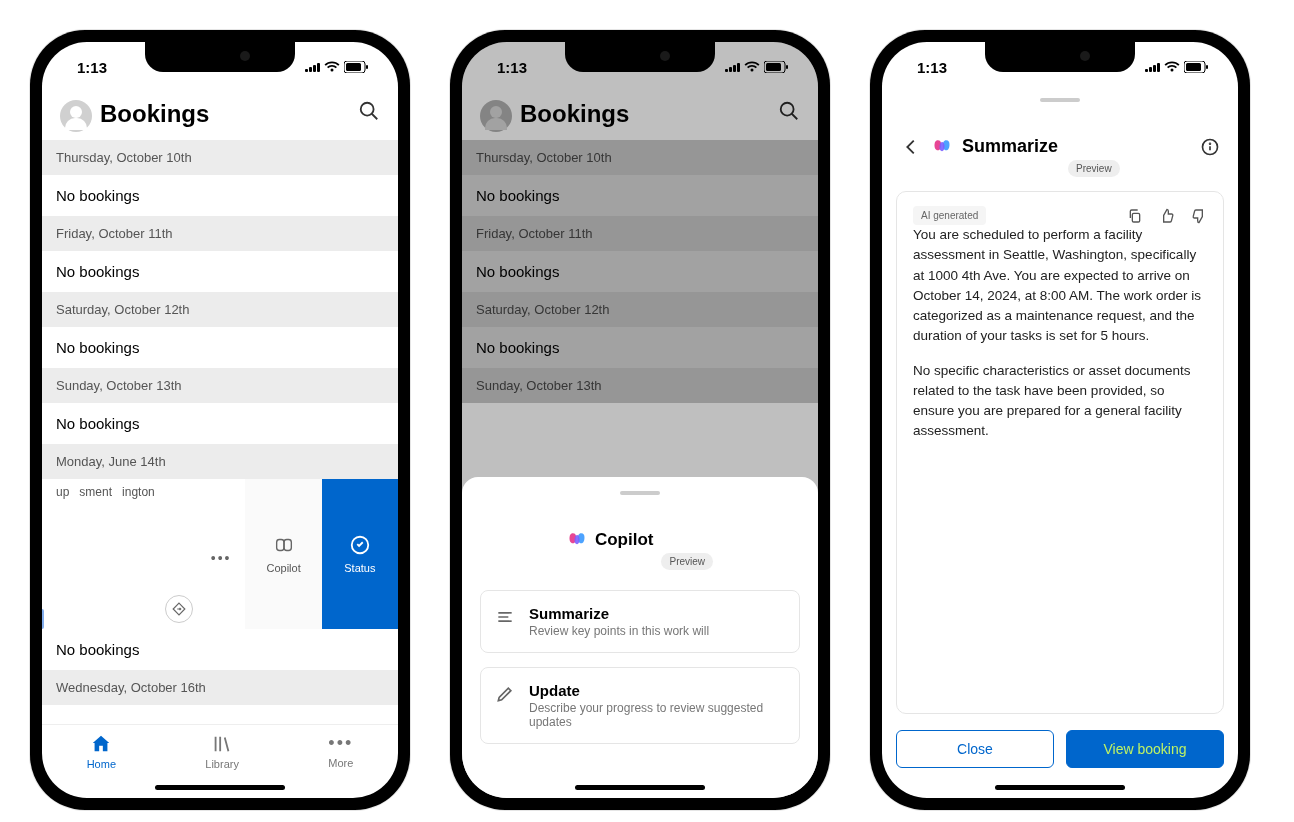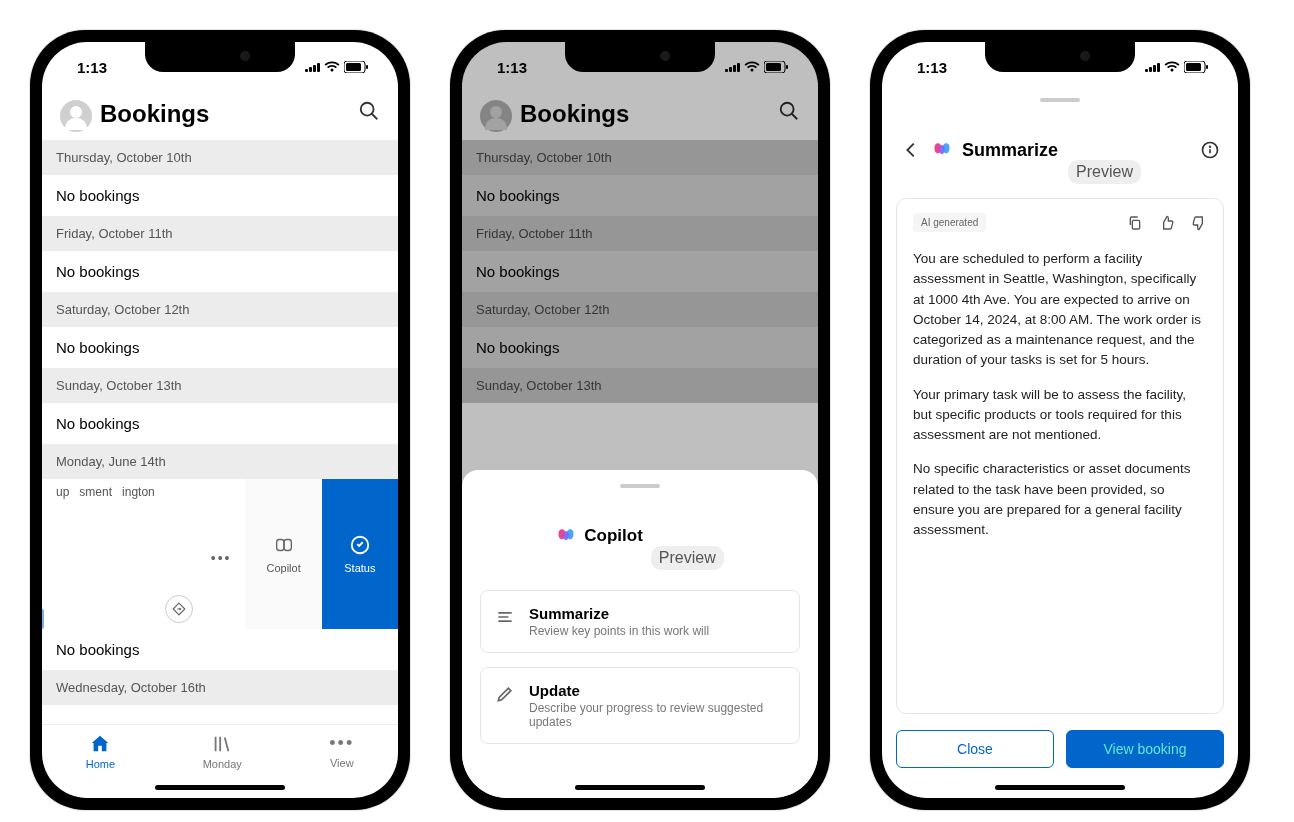--- a/index.html
+++ b/index.html
@@ -97,21 +97,21 @@
     width: 40px; height: 4px; background: #ccc; border-radius: 2px; margin: 4px auto 14px auto;
   }
   .sheet-header {
     display: flex; align-items: center; justify-content: center; gap: 8px; margin-bottom: 20px;
   }
   .copilot-logo {
     width: 20px; height: 20px;
   }
   .copilot-title { font-size: 17px; font-weight: 600; }
   .preview-badge {
-    font-size: 16px; background: #eee; padding: 3px 8px; border-radius: 10px; color: #555; margin-top: 44px;
+    font-size: 10px; background: #eee; padding: 3px 8px; border-radius: 10px; color: #555; margin-top: 44px;
   }
   .option-card {
     border: 1px solid #e5e5e5; border-radius: 8px; padding: 14px; margin-bottom: 14px;
     display: flex; gap: 14px; align-items: flex-start;
   }
   .option-icon { width: 20px; height: 20px; margin-top: 2px; color: #666; flex-shrink: 0; }
   .option-title { font-size: 15px; font-weight: 600; margin-bottom: 2px; }
   .option-desc { font-size: 12px; color: #777; }
   
   .screen-3-body { flex: 1; display: flex; flex-direction: column; padding: 0 14px 20px 14px; }
@@ -120,38 +120,38 @@
     display: flex; align-items: center; gap: 10px; padding: 4px 4px 14px 4px;
   }
   .back-btn { width: 22px; height: 22px; }
   .summarize-title { font-size: 18px; font-weight: 700; }
   .info-btn { width: 20px; height: 20px; margin-left: auto; }
   .summary-card {
     border: 1px solid #e5e5e5; border-radius: 10px; padding: 14px 16px 18px 16px;
     flex: 1; overflow: auto;
   }
   .summary-top {
-    display: flex; align-items: center; justify-content: space-between; margin-bottom: 17px; gap: 48px;
+    display: flex; align-items: center; justify-content: space-between; margin-bottom: 0; gap: 48px;
   }
   .ai-badge {
     font-size: 10px; background: #f5f5f5; padding: 4px 8px; border-radius: 4px; color: #666;
   }
   .reaction-icons { display: flex; gap: 16px; color: #555; }
   .reaction-icons svg { width: 16px; height: 16px; }
   .summary-text { font-size: 13.5px; line-height: 1.5; color: #222; }
   .summary-text p { margin-bottom: 14px; }
   .button-row {
     display: flex; gap: 12px; margin-top: 16px; padding-bottom: 10px;
   }
   .btn {
     flex: 1; padding: 10px; border-radius: 6px; font-size: 14px; font-weight: 500;
     text-align: center; cursor: pointer;
   }
   .btn-secondary { border: 1px solid #0066cc; color: #0066cc; background: #fff; }
-  .btn-primary { background: #0066cc; color: #5eead4; border: 1px solid #0066cc; }
+  .btn-primary { background: #0066cc; color: #bef264; border: 1px solid #0066cc; }
   .rough-sig { display: flex; gap: 1px; align-items: flex-end; height: 10px; }
   .rough-sig span { width: 3px; background: #000; border-radius: 1px; }
   .screen.dimmed .status-bar, .screen.dimmed .header, .screen.dimmed .list { filter: brightness(0.85); }
 </style>
 </head>
 <body>
 
 <div class="phone">
   <div class="screen">
     <div class="notch"></div>
@@ -235,25 +235,25 @@
       <div class="tab-item active">
         <svg class="tab-icon" viewBox="0 0 24 24" fill="#0066cc">
             <path d="M12 3l9 8h-2v9h-5v-6h-4v6H5v-9H3z"></path>
           </svg>
         <span>Home</span>
       </div>
       <div class="tab-item">
         <svg class="tab-icon" viewBox="0 0 24 24" fill="none" stroke="#777" stroke-width="2">
             <path d="M5 4v16M10 4v16M15 5l4 15"></path>
           </svg>
-        <span>Monday</span>
+        <span>Library</span>
       </div>
       <div class="tab-item">
         <span style="font-size:18px;letter-spacing:2px;color:#777">•••</span>
-        <span>View</span>
+        <span>More</span>
       </div>
     </div>
     <div class="home-indicator"></div>
   </div>
 </div>
 
 <div class="phone">
   <div class="screen dimmed">
     <div class="notch"></div>
     <div class="status-bar">
@@ -387,21 +387,20 @@
             <svg viewBox="0 0 24 24" fill="none" stroke="#555" stroke-width="2">
                 <path d="M7 22V11M7 11l5-9c1 0 2 1 2 3v4h5c1 0 2 1 1.7 2l-2 8c-.2 1-1 2-2 2H7z"></path>
               </svg>
             <svg viewBox="0 0 24 24" fill="none" stroke="#555" stroke-width="2">
                 <path d="M17 2v11M17 13l-5 9c-1 0-2-1-2-3v-4H5c-1 0-2-1-1.7-2l2-8c.2-1 1-2 2-2H17z"></path>
               </svg>
           </div>
         </div>
         <div class="summary-text">
           <p>You are scheduled to perform a facility assessment in Seattle, Washington, specifically at 1000 4th Ave. You are expected to arrive on October 14, 2024, at 8:00 AM. The work order is categorized as a maintenance request, and the duration of your tasks is set for 5 hours.</p>
-          <p>Your primary task will be to assess the facility, but specific products or tools required for this assessment are not mentioned.</p>
           <p>No specific characteristics or asset documents related to the task have been provided, so ensure you are prepared for a general facility assessment.</p>
         </div>
       </div>
 
       <div class="button-row">
         <div class="btn btn-secondary">Close</div>
         <div class="btn btn-primary">View booking</div>
       </div>
     </div>
     <div class="home-indicator"></div>

